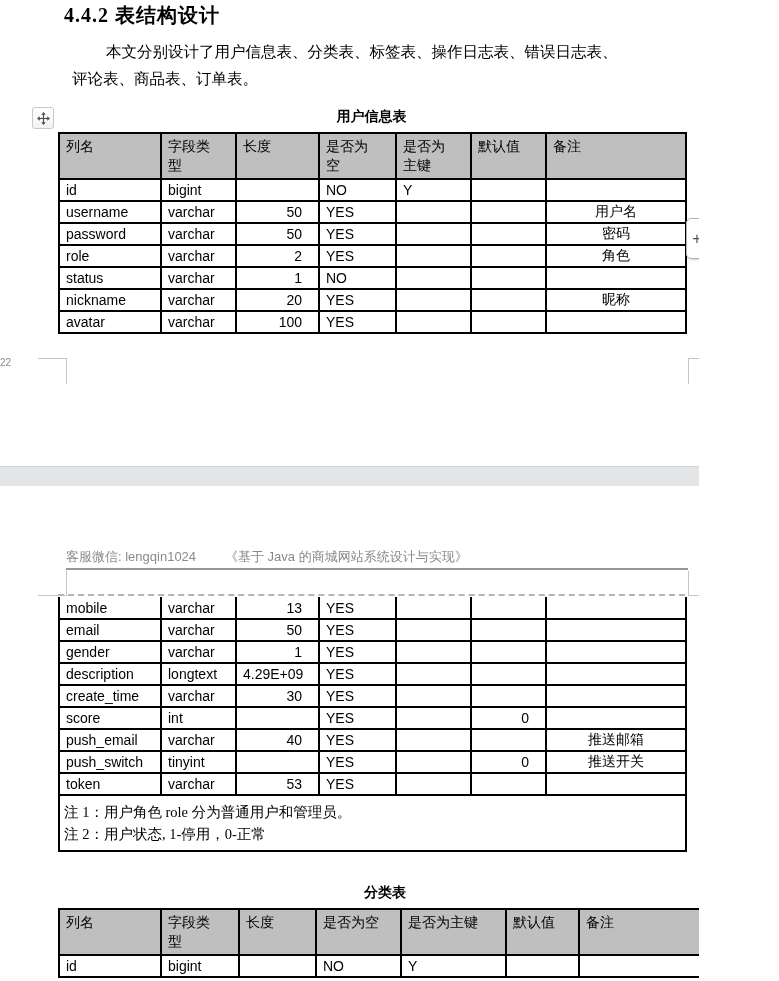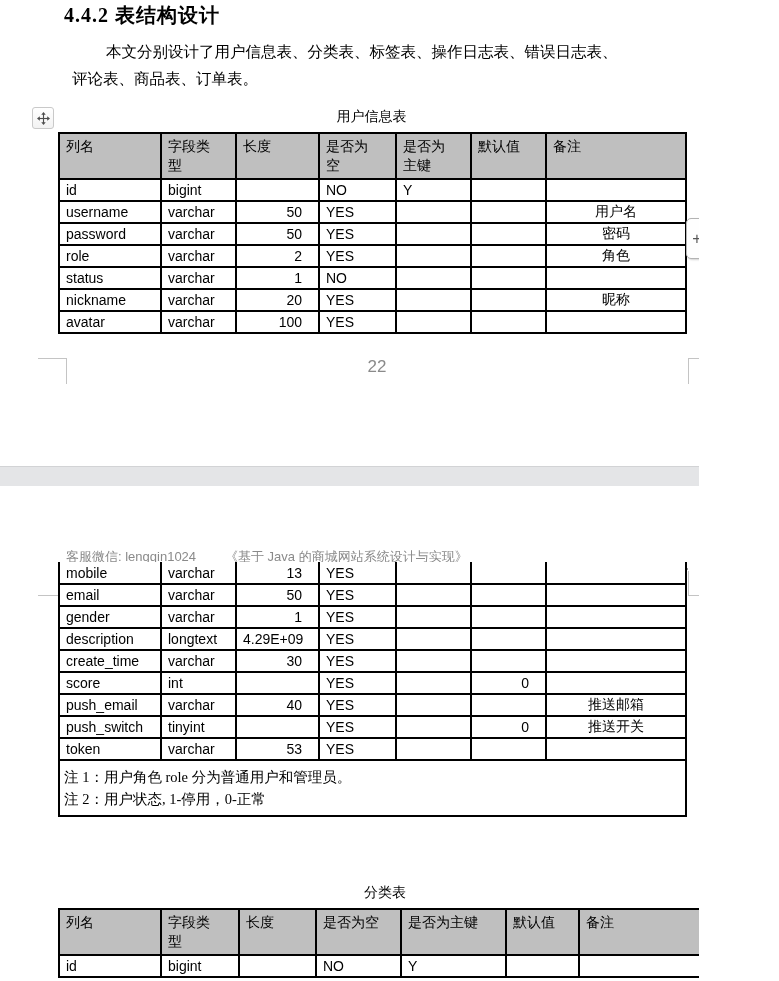--- a/index.html
+++ b/index.html
@@ -11,21 +11,21 @@
   *{margin:0;box-sizing:border-box}
   body{background:#fff;font-family:"Liberation Sans",sans-serif}
   .canvas{position:relative;width:699px;height:981px;background:#fff;overflow:hidden}
 
   .heading{position:absolute;left:64px;top:2px;font-family:"Liberation Serif",serif;
     font-size:20px;font-weight:bold;color:#000;letter-spacing:1px}
   .para{position:absolute;left:72px;top:38px;width:634px;font-family:"Liberation Serif",serif;
     font-size:15.5px;color:#000;line-height:27px}
   .para .indent{text-indent:34px}
 
-  .caption{position:absolute;text-align:center;font-size:14px;font-weight:normal;color:#000}
+  .caption{position:absolute;text-align:center;font-size:14px;font-weight:bold;color:#000}
 
   table{border-collapse:collapse;table-layout:fixed;position:absolute;background:#fff}
   th,td{border:2px solid #000;font-size:14px;font-weight:normal;overflow:hidden;white-space:nowrap}
   th{background:var(--table-header-bg,#bfbfbf);text-align:left;vertical-align:top;
      padding:3px 6px 0 6px;height:46px;line-height:19px;white-space:normal}
   th.wrap3 span{display:inline-block;width:46px}
   td{height:22px;padding:0 6px;text-align:left}
   td.c2,td.c5{text-align:right;padding-right:16px}
   td.c6{text-align:center}
   .cont tbody tr:first-child td{border-top:none}
@@ -33,22 +33,22 @@
     line-height:22px;white-space:nowrap;padding:5px 4px}
 
   .move-handle{position:absolute;left:32px;top:107px;width:22px;height:22px;
     border:1px solid #c9c9c9;border-radius:3px;background:linear-gradient(#ffffff,#f2f2f2);
     display:flex;align-items:center;justify-content:center;padding:0;cursor:move}
   .plus-btn{position:absolute;left:686px;top:218px;width:22px;height:41px;background:#fefefe;
     border:1px solid #b3b3b3;border-radius:5px;box-shadow:1px 1px 2px rgba(0,0,0,.18);
     color:#555;font-size:16px;line-height:1;display:flex;align-items:center;justify-content:center;
     padding:0;cursor:pointer;font-family:"Liberation Sans",sans-serif}
 
-  .page-number{position:absolute;left:0;top:357px;width:754px;text-align:center;
-    font-size:17px;color:var(--muted-text,#8a8a8a)}
+  .page-number{position:absolute;left:0;top:357px;width:754px;text-align:left;
+    font-size:10px;color:var(--muted-text,#8a8a8a)}
   .band{position:absolute;left:0;top:466px;width:779px;height:20px;
     background:var(--band-bg,#e4e5e7);border-top:1px solid #d2d3d5}
 
   .mark{position:absolute;background:var(--mark-gray,#c4c4c4)}
   .mark.h{height:1px;width:28px}
   .mark.v{width:1px;height:26px}
 
   .hdr-left{position:absolute;left:66px;top:548px;font-size:13px;color:var(--muted-text,#8a8a8a)}
   .hdr-title{position:absolute;left:225px;top:548px;font-size:13px;color:var(--muted-text,#8a8a8a)}
   .hdr-rule{position:absolute;left:66px;top:568px;width:622px;height:0;border-top:2px solid #979797}
@@ -184,21 +184,21 @@
   <div class="hdr-title">《基于 Java 的商城网站系统设计与实现》</div>
   <div class="hdr-rule"></div>
 
   <div class="mark v" style="left:66px;top:571px;height:25px"></div>
   <div class="mark h" style="left:38px;top:595px"></div>
   <div class="mark v" style="left:688px;top:571px;height:25px"></div>
   <div class="mark h" style="left:688px;top:595px"></div>
 
   <div class="dashed-split"></div>
 
-  <table class="cont" style="left:58px;top:562px;width:627px">
+  <table class="cont" style="left:58px;top:597px;width:627px">
     <colgroup>
       <col style="width:102px">
         <col style="width:75px">
         <col style="width:83px">
       <col style="width:77px">
         <col style="width:75px">
         <col style="width:75px">
         <col style="width:140px">
     </colgroup>
     <tbody>

